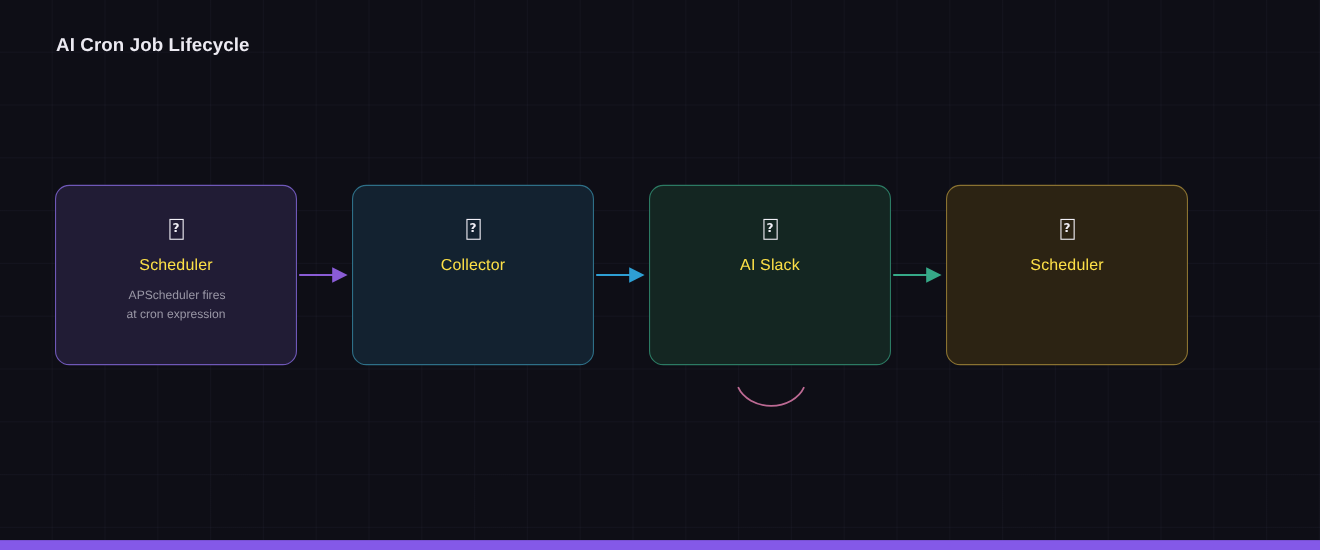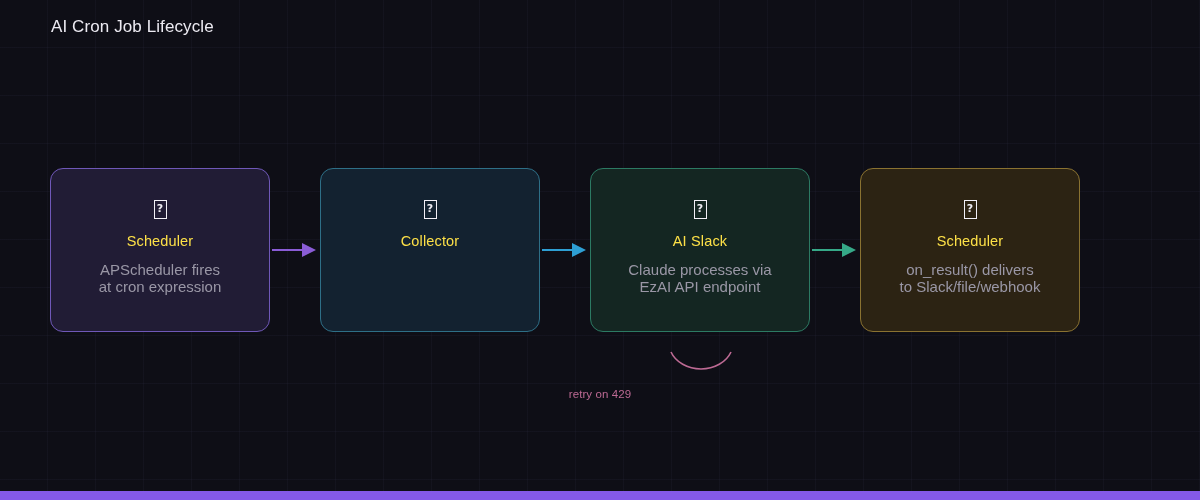--- a/index.html
+++ b/index.html
@@ -21,23 +21,23 @@
       linear-gradient(to right, rgba(120,120,170,0.055) 1px, transparent 1px),
       linear-gradient(to bottom, rgba(120,120,170,0.055) 1px, transparent 1px);
     background-size: 48px 48px;
     background-position: -1px -1px;
     overflow: hidden;
   }
 
   #title {
     position: absolute;
     left: 51px;
-    top: 17px;
+    top: 31px;
     font-size: 17px;
-    font-weight: normal;
+    font-weight: bold;
     color: #eceaf2;
     letter-spacing: 0.1px;
     white-space: nowrap;
   }
 
   .edge-layer {
     position: absolute;
     left: 0;
     top: 0;
     width: 1200px;
@@ -79,24 +79,24 @@
   }
   .node-title {
     margin-top: 16px;
     font-size: 14.5px;
     color: #fde047;
     letter-spacing: 0.15px;
     white-space: nowrap;
   }
   .node-desc {
     margin-top: 12px;
-    font-size: 15px;
+    font-size: 11px;
     line-height: 17px;
     color: #9a97a6;
-    text-align: center;
+    text-align: right;
     white-space: pre-line;
   }
 
   #node-0 { left: 50px;  top: 168px; background: #211c35; border-color: #6f58b8; }
   #node-1 { left: 320px; top: 168px; background: #132230; border-color: #2e6f87; }
   #node-2 { left: 590px; top: 168px; background: #142622; border-color: #2c7a63; }
   #node-3 { left: 860px; top: 168px; background: #2c2313; border-color: #8a7231; }
 
   #retry-label {
     position: absolute;
@@ -155,28 +155,23 @@
   </div>
 
   <div class="node" id="node-1">
     <span class="node-icon"><span class="tofu">?</span></span>
     <div class="node-title">Collector</div>
   </div>
 
   <div class="node" id="node-2">
     <span class="node-icon"><span class="tofu">?</span></span>
     <div class="node-title">AI Slack</div>
-    <div class="node-desc">Claude processes via
-EzAI API endpoint</div>
   </div>
 
   <div class="node" id="node-3">
     <span class="node-icon"><span class="tofu">?</span></span>
     <div class="node-title">Scheduler</div>
-    <div class="node-desc">on_result() delivers
-to Slack/file/webhook</div>
   </div>
 
-  <div id="retry-label">retry on 429</div>
 
   <div id="bottom-bar"></div>
 
 </div>
 
 </body></html>

